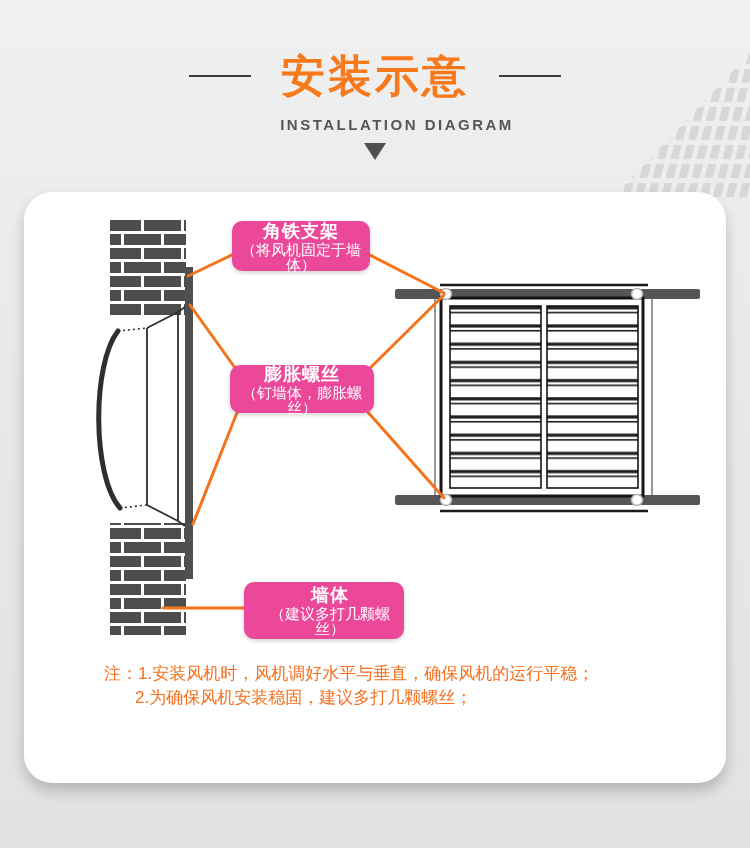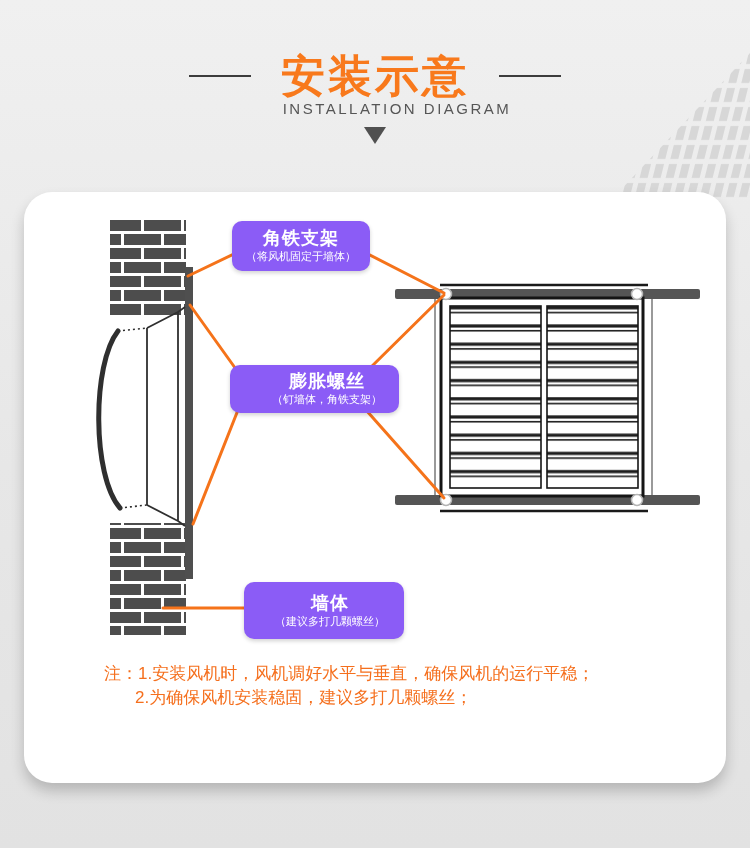--- a/index.html
+++ b/index.html
@@ -14,45 +14,45 @@
   
   .px-decor{position:absolute;top:48px;right:0;width:145px;height:150px;}
 
   
   .header{position:absolute;top:0;left:0;width:750px;text-align:center;}
   .title-row{margin-top:54px;display:flex;align-items:center;justify-content:center;gap:30px;}
   .title-dash{width:62px;height:2px;background:#3c3c3c;}
   .page-title{
     font-size:44px;font-weight:700;color:#f8791c;letter-spacing:3px;line-height:1;
   }
-  .subtitle{margin-top:2px;font-size:15px;font-weight:400;color:#565656;letter-spacing:2.5px;padding-left:44px;}
+  .subtitle{margin-top:18px;font-size:15px;font-weight:700;color:#565656;letter-spacing:2.5px;padding-left:44px;}
   .down-arrow{
     margin:10px auto 0;width:0;height:0;
     border-left:11px solid transparent;border-right:11px solid transparent;
     border-top:17px solid #505050;
   }
 
   
   .card{
     position:absolute;left:24px;top:192px;width:702px;height:591px;
     background:#ffffff;border-radius:28px;
     box-shadow:0 8px 14px rgba(0,0,0,0.20);
   }
   .diagram{position:absolute;left:0;top:0;width:702px;height:462px;}
 
   
   .callout{
-    position:absolute;background:#8b5cf6;border-radius:10px;color:#ffffff;
+    position:absolute;background:#ec4899;border-radius:10px;color:#ffffff;
     text-align:center;display:flex;flex-direction:column;justify-content:center;
     box-shadow:0 2px 4px rgba(0,0,0,0.18);
   }
   .callout .t{font-size:18px;font-weight:700;line-height:21px;letter-spacing:1px;}
-  .callout .s{font-size:11px;font-weight:500;line-height:15px;}
+  .callout .s{font-size:15px;font-weight:500;line-height:15px;}
   #callout-bracket{left:208px;top:29px;width:138px;height:50px;}
-  #callout-screw{left:206px;top:173px;width:144px;height:48px;padding-left:25px;}
+  #callout-screw{left:206px;top:173px;width:144px;height:48px;}
   #callout-wall{left:220px;top:390px;width:148px;height:57px;padding-left:12px;}
 
   
   .notes{position:absolute;left:80px;top:470px;width:580px;color:#f56f1d;
          font-size:17px;font-weight:500;line-height:23.5px;}
   .note-row{display:flex;}
   .note-prefix{white-space:pre;}
   .note-indent{margin-left:31px;}
 </style>
 </head>
@@ -134,21 +134,21 @@
         <line x1="221" y1="416" x2="139" y2="416"></line>
       </g>
     </svg>
 
     <div class="callout" id="callout-bracket">
       <div class="t">角铁支架</div>
       <div class="s">（将风机固定于墙体）</div>
     </div>
     <div class="callout" id="callout-screw">
       <div class="t">膨胀螺丝</div>
-      <div class="s">（钉墙体，角铁支架）</div>
+      <div class="s">（钉墙体，膨胀螺丝）</div>
     </div>
     <div class="callout" id="callout-wall">
       <div class="t">墙体</div>
       <div class="s">（建议多打几颗螺丝）</div>
     </div>
 
     <div class="notes">
       <div class="note-row">
         <span class="note-prefix">注：</span>
         <span>1.安装风机时，风机调好水平与垂直，确保风机的运行平稳；</span>

